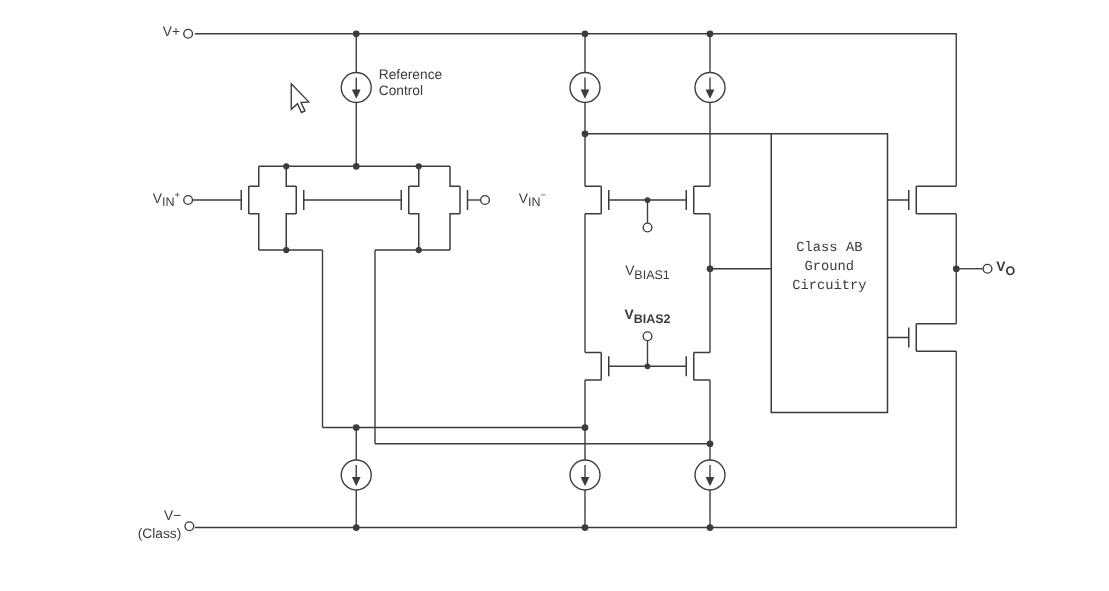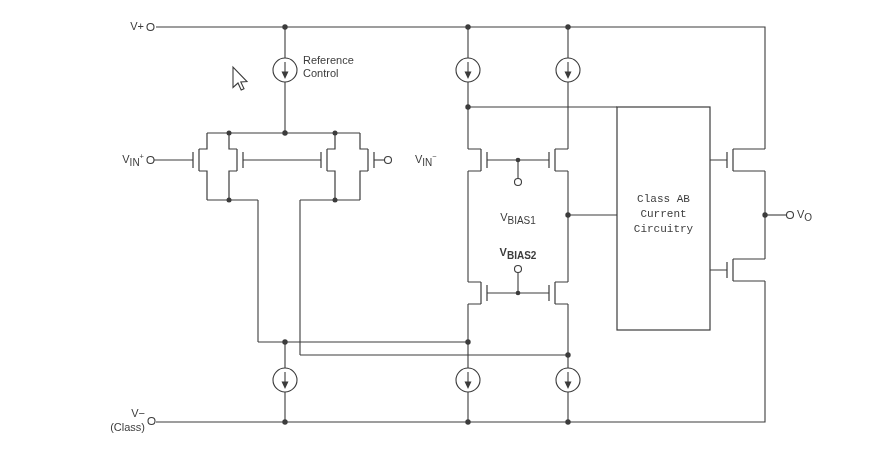--- a/index.html
+++ b/index.html
@@ -184,25 +184,25 @@
   <div class="label center" style="left:492px;top:192px;width:52px;margin-top:19px;">
     <span>V</span><span class="sub">BIAS1</span>
   </div>
 
   <div class="label center" style="left:492px;top:246px;width:52px;font-weight:bold;">
     <span>V</span><span class="sub">BIAS2</span>
   </div>
 
   <div class="label center boxlabel" style="left:617px;top:192px;width:93px;">
     <span class="ln">Class AB</span>
-    <span class="ln">Current</span>
+    <span class="ln">Ground</span>
     <span class="ln">Circuitry</span>
   </div>
 
-  <div class="label" style="left:797px;top:208px;">
+  <div class="label" style="left:797px;top:208px;font-weight:bold;">
     <span>V</span><span class="sub">O</span>
   </div>
 
   <div class="label right" style="left:88px;top:406px;width:57px;line-height:14px;">
     <span class="ln">V−</span>
     <span class="ln">(Class)</span>
   </div>
 
 </div>
 

